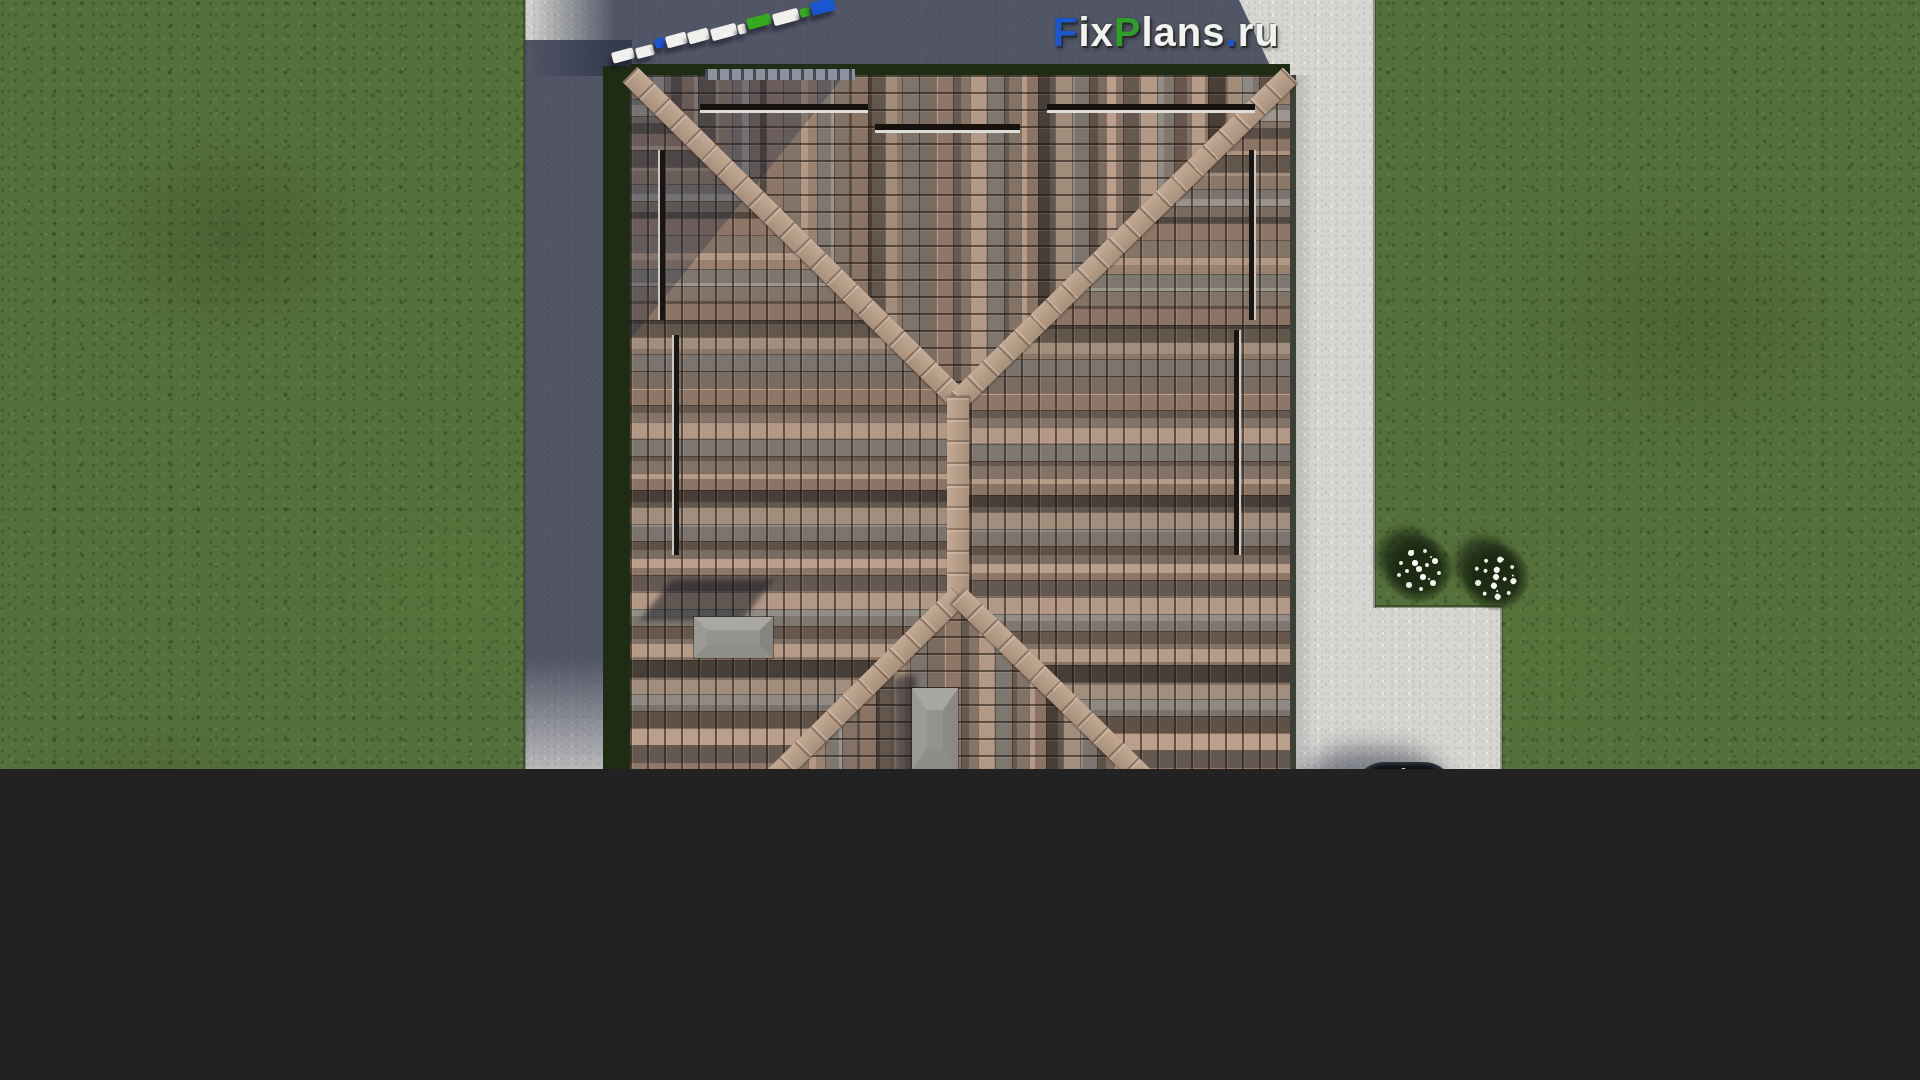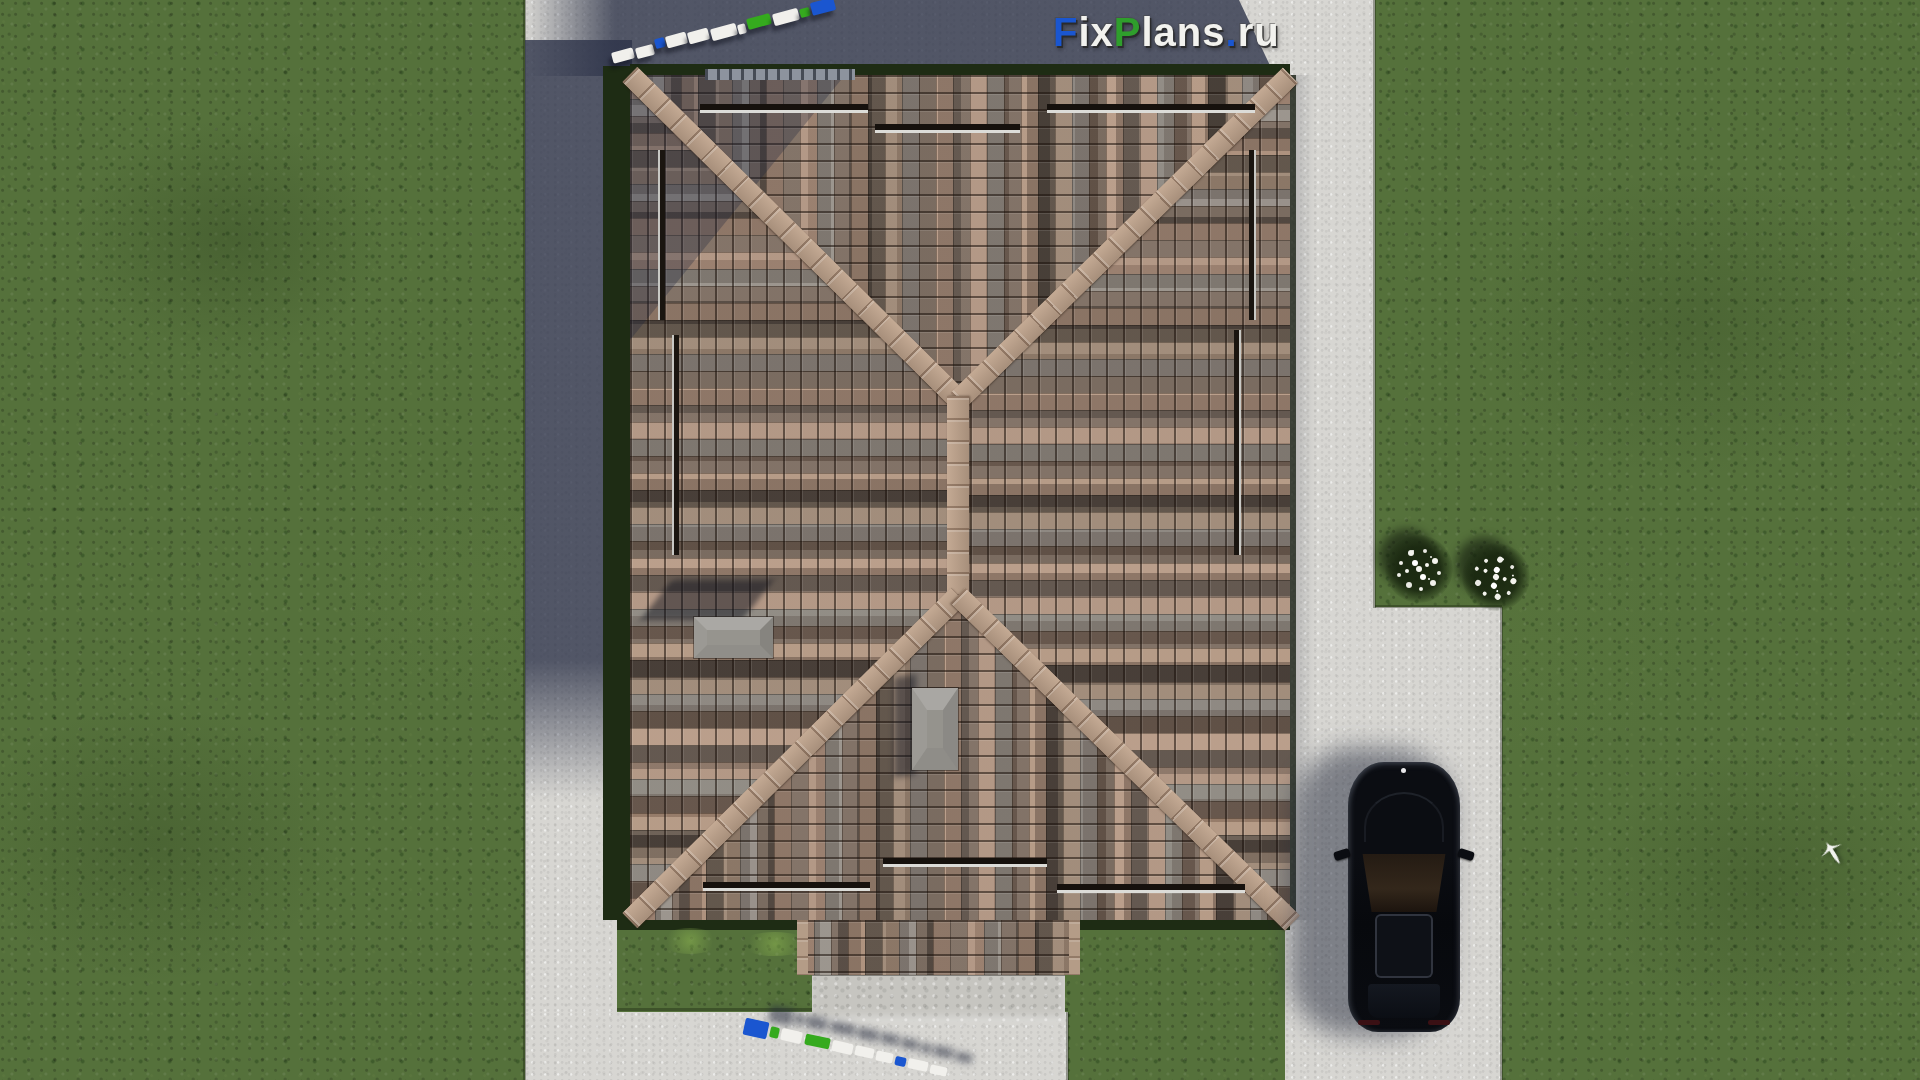--- a/index.html
+++ b/index.html
@@ -1,16 +1,16 @@
 <!DOCTYPE html>
 <html><head>
 <meta charset="utf-8">
 <style>
   html,body{margin:0;padding:0;background:#222;}
-  #stage{position:relative;width:1920px;height:1080px;overflow:hidden;
+  #stage{position:relative;width:1920px;height:769px;overflow:hidden;
          font-family:"Liberation Sans",sans-serif;}
   #stage *{position:absolute;box-sizing:border-box;}
 
   
   .grass-base{left:0;top:0;width:1920px;height:1080px;background-color:#55713b;
     background-image:
       radial-gradient(circle at 20% 30%, rgba(0,0,0,.20) 1px, transparent 2px),
       radial-gradient(circle at 70% 60%, rgba(255,255,255,.07) 1px, transparent 2px),
       radial-gradient(circle at 40% 80%, rgba(0,0,0,.16) 1px, transparent 2.2px),
       radial-gradient(circle at 85% 15%, rgba(24,52,18,.35) 1.2px, transparent 2.6px),

